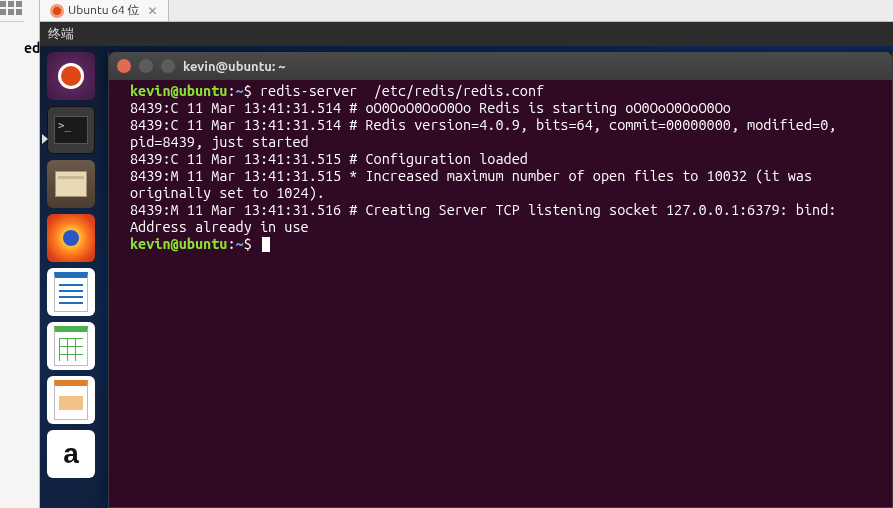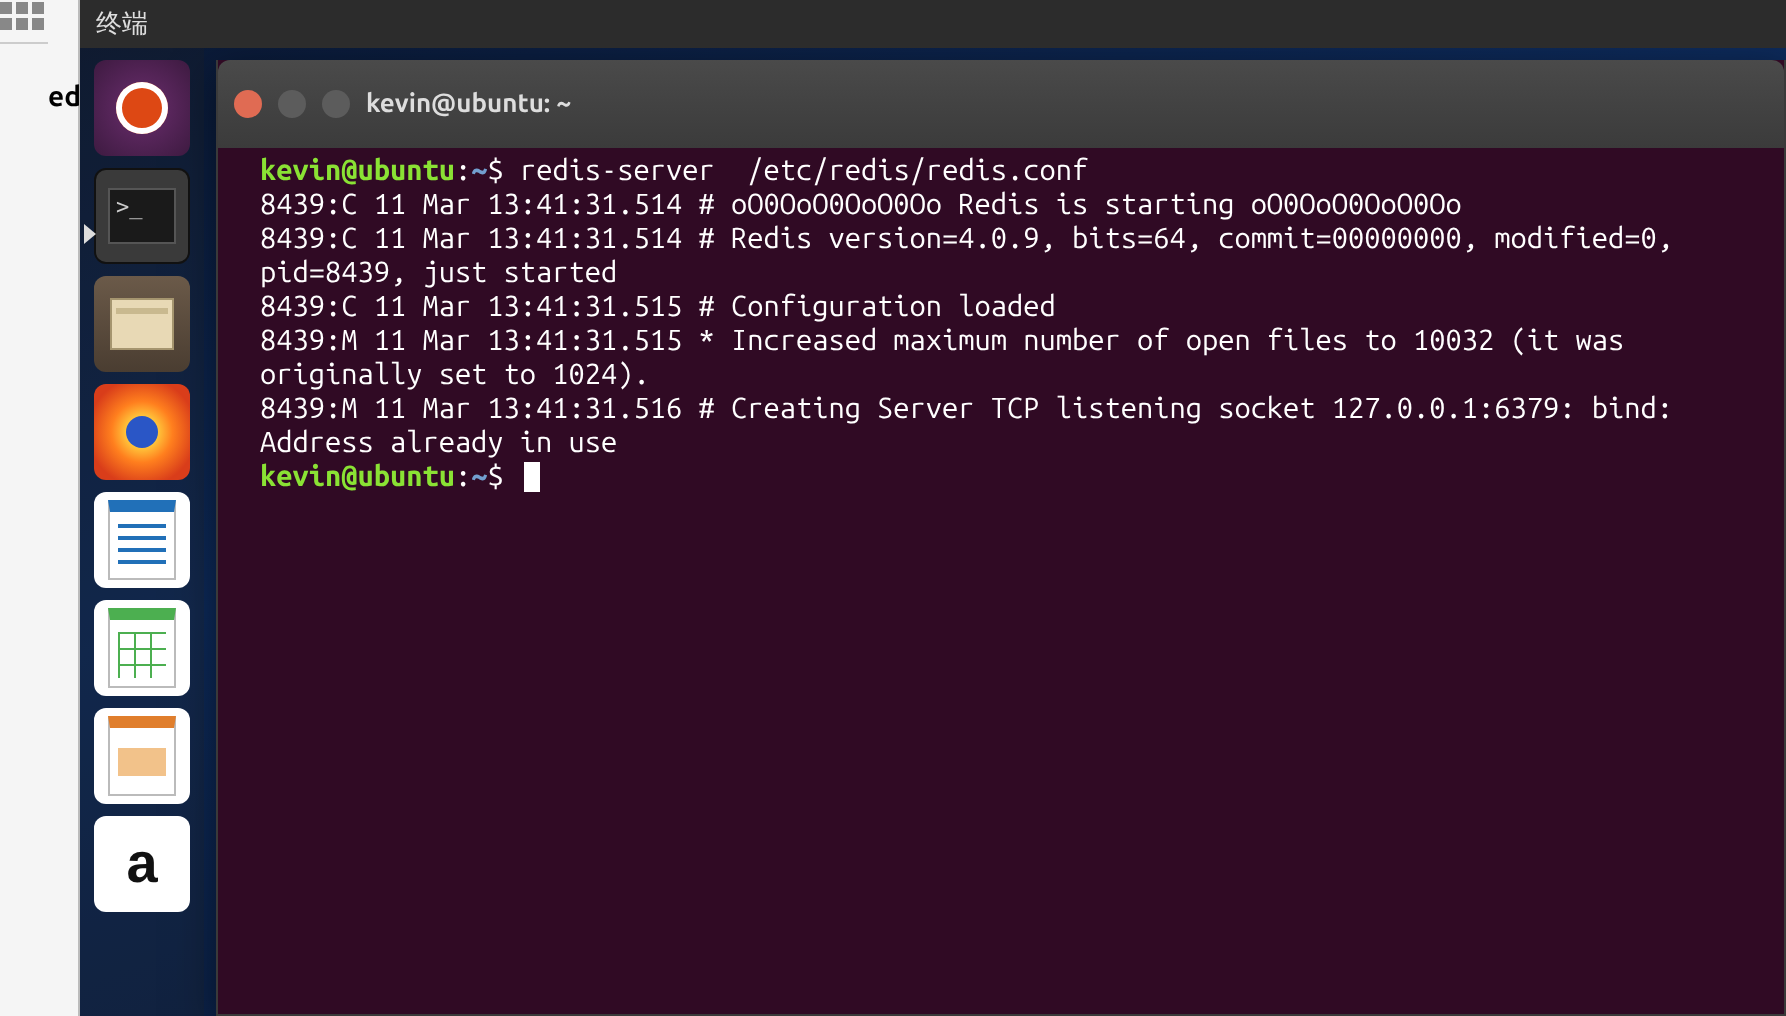--- a/index.html
+++ b/index.html
@@ -35,21 +35,21 @@
   .dock .launcher.calc div{width:34px;height:40px;background:#fff;border:1px solid #bbb;border-top:6px solid #4caf50;position:relative;}
   .dock .launcher.calc div::after{content:"";position:absolute;top:6px;left:4px;right:4px;bottom:4px;background:repeating-linear-gradient(90deg,#4caf50 0 1px,transparent 1px 8px),repeating-linear-gradient(#4caf50 0 1px,transparent 1px 8px);}
   .dock .launcher.impress { background:#fff;}
   .dock .launcher.impress div{width:34px;height:40px;background:#fff;border:1px solid #bbb;border-top:6px solid #e07e2c;position:relative;}
   .dock .launcher.impress div::after{content:"";position:absolute;top:10px;left:4px;right:4px;height:14px;background:#f2c28a;}
   .dock .launcher.amazon { background:#fff;}
   .dock .launcher.amazon span{font-size:28px;font-weight:bold;color:#111;font-family:Arial;}
   .dock .arrow { position:absolute; left:2px; width:0;height:0;border-top:5px solid transparent;border-bottom:5px solid transparent;border-left:6px solid #ddd;}
   .main-region { flex:1; position:relative; }
   .term-window { position:absolute; top:30px; left:6px; right:0; bottom:0; background:#300a24; border:1px solid #3a3a3a; border-top:none; box-shadow:0 6px 20px rgba(0,0,0,0.5); display:flex; flex-direction:column;}
-  .term-titlebar { height:44px; background:linear-gradient(#4a4a4a,#3b3b3b); display:flex; align-items:center; padding:0 8px; gap:8px; border-radius:6px 6px 0 0;}
+  .term-titlebar { height:28px; background:linear-gradient(#4a4a4a,#3b3b3b); display:flex; align-items:center; padding:0 8px; gap:8px; border-radius:6px 6px 0 0;}
   .term-titlebar .win-btn { width:14px;height:14px;border-radius:50%; display:inline-block;}
   .term-titlebar .win-btn.close { background:#e06b53;}
   .term-titlebar .win-btn.min { background:#5c5c5c;}
   .term-titlebar .win-btn.max { background:#5c5c5c;}
   .term-titlebar .title { color:#ddd; font-size:13px; font-weight:bold;}
   .term-body { flex:1; background:#300a24; padding:2px 21px; font-family:"Ubuntu Mono","DejaVu Sans Mono",monospace; font-size:14.5px; line-height:17px; color:#fff; white-space:pre-wrap; overflow:hidden; position:relative;}
   .term-body .user { color:#8ae234; font-weight:bold;}
   .term-body .path { color:#729fcf; font-weight:bold;}
   .term-body .prompt { color:#fff;}
   .cursor { display:inline-block; width:8px; height:15px; background:#fff; vertical-align:text-bottom; margin-left:2px;}
@@ -67,20 +67,27 @@
           <div></div>
           <div></div>
           <div></div>
           <div></div>
       </div>
     </div>
     <div class="redis">edis</div>
   </div>
 
   <div class="workspace">
+    <div class="vm-tab-bar">
+      <div class="vm-tab">
+        <span class="ubuntu-mini"></span>
+        <span>Ubuntu 64 位</span>
+        <span class="close-x">✕</span>
+      </div>
+    </div>
 
     <div class="desktop-area">
       <div class="top-gnome-bar">
         <span>终端</span>
       </div>
 
       <div class="dock">
         <div class="launcher ubuntu"></div>
         <div class="launcher terminal">
             <div></div>

